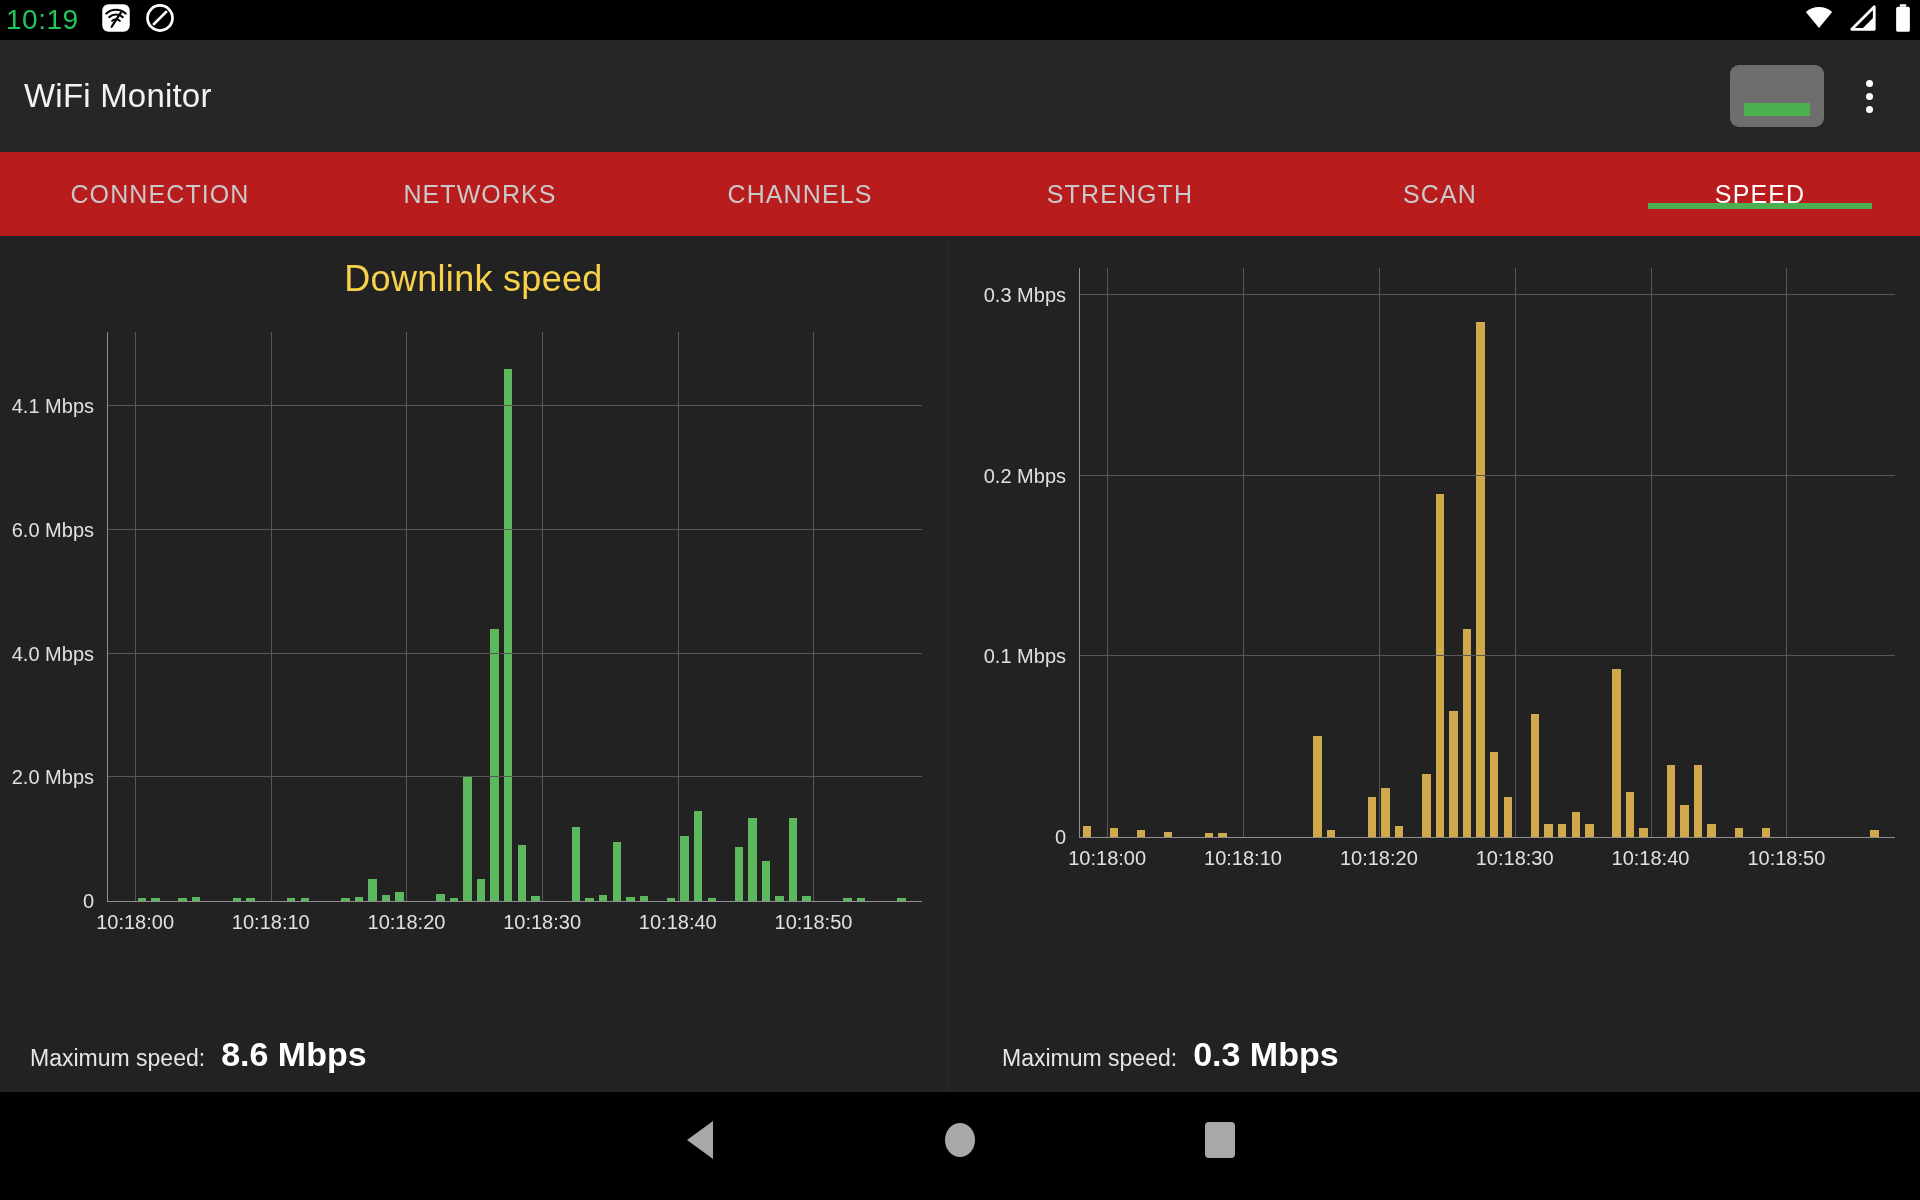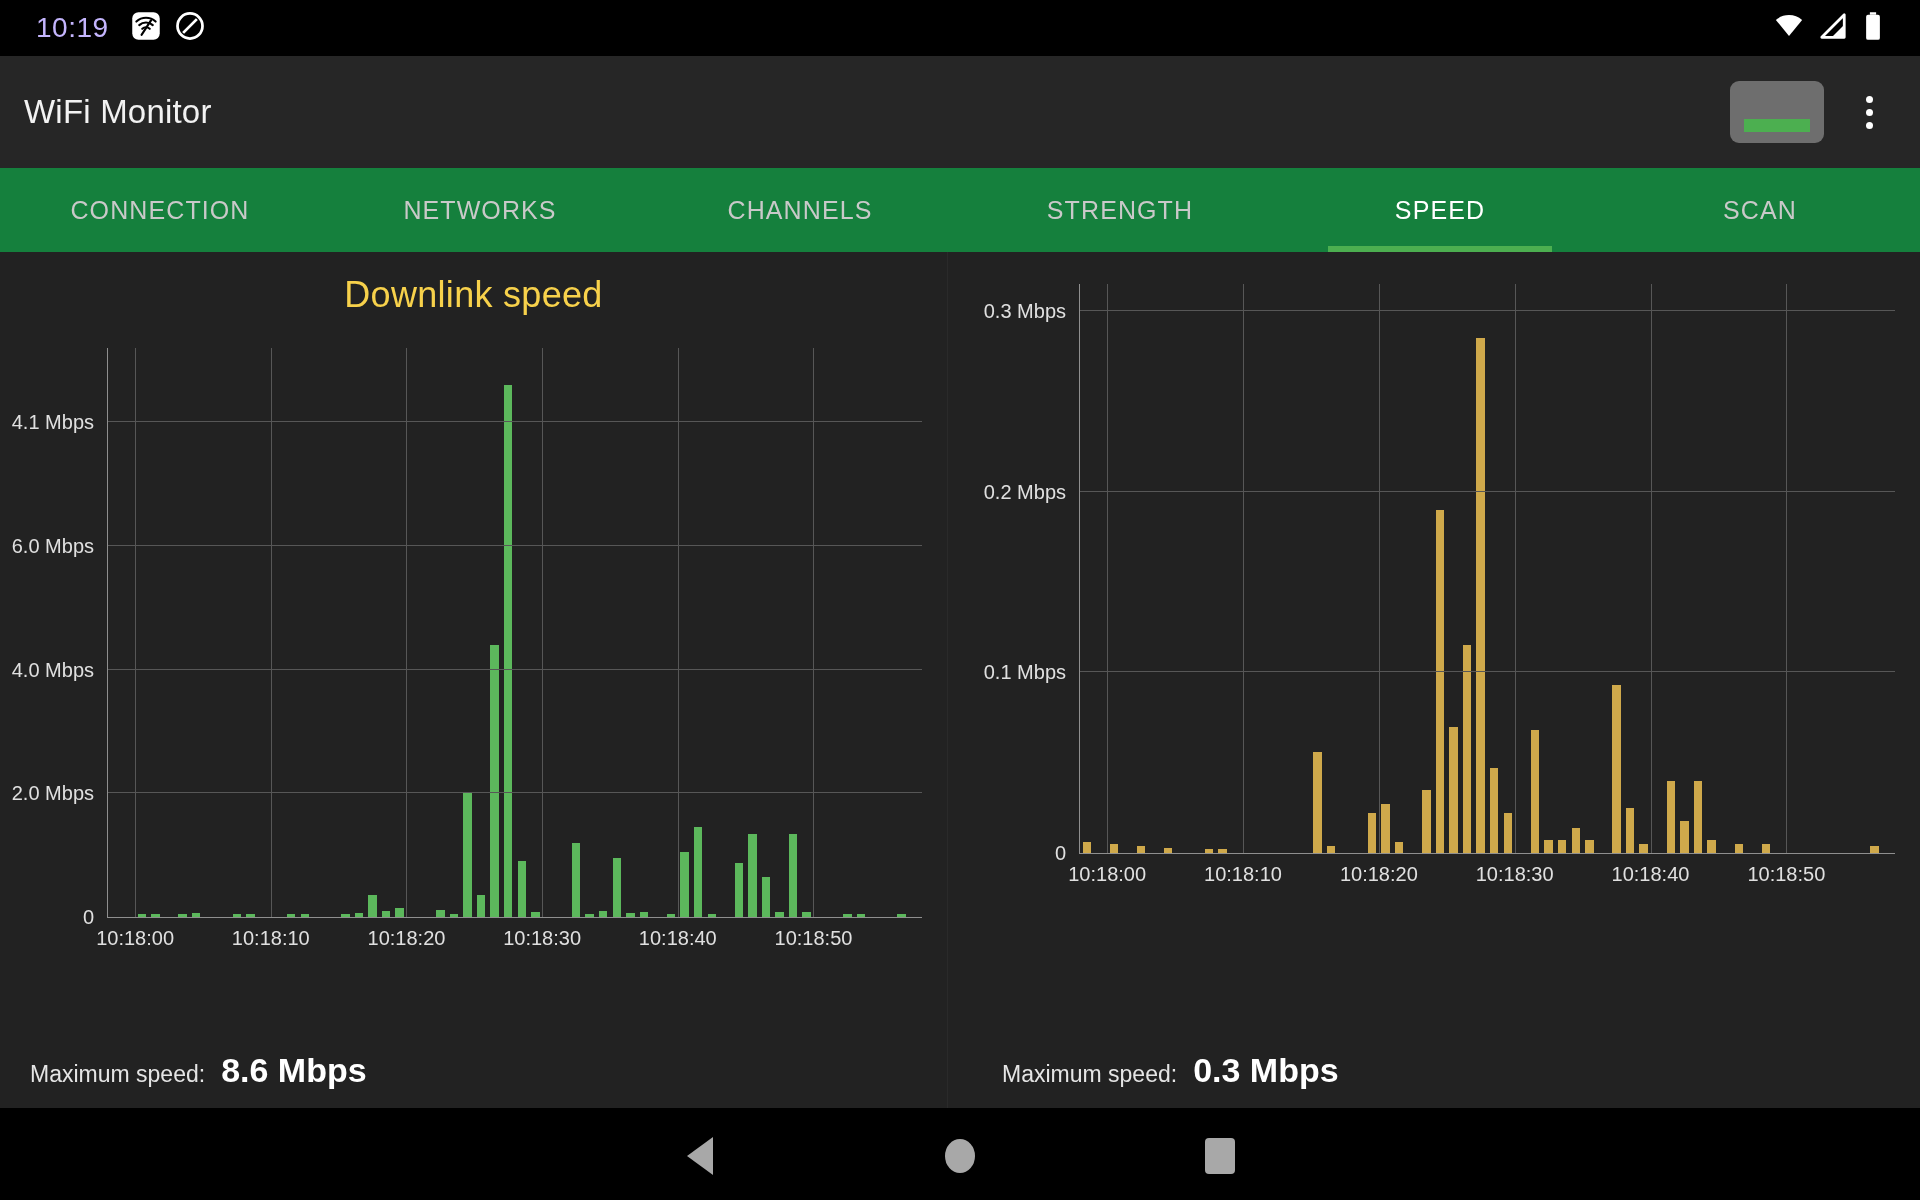--- a/index.html
+++ b/index.html
@@ -1,22 +1,22 @@
 <!DOCTYPE html>
 <html><head>
 <meta charset="utf-8">
 <style>
   * { margin:0; padding:0; box-sizing:border-box; }
   html,body{ width:1920px; height:1200px; background:#000; overflow:hidden;
              font-family:"Liberation Sans", sans-serif; }
 
   
   #status-bar{
-    height:56px; background:#000; display:flex; align-items:center;
-    padding:0 36px; color:#c4b5fd;
+    height:40px; background:#000; display:flex; align-items:center;
+    padding:0 6px; color:#22c55e;
   }
   #status-clock{ font-size:28px; letter-spacing:.5px; }
   .status-left-icons{ display:flex; align-items:center; gap:14px; margin-left:22px; }
   .status-right-icons{ margin-left:auto; display:flex; align-items:center; gap:14px; }
   .sicon{ display:block; }
 
   
   #app-bar{
     height:112px; background:#262626; display:flex; align-items:center;
     padding:0 24px; position:relative;
@@ -28,21 +28,21 @@
     display:flex; align-items:flex-end; justify-content:center; padding-bottom:11px;
   }
   #signal-level-bar{ width:66px; height:13px; background:#4caf50; }
   #overflow-menu-button{
     width:54px; height:62px; display:flex; flex-direction:column;
     align-items:center; justify-content:center; gap:6px;
   }
   #overflow-menu-button i{ width:7px; height:7px; border-radius:50%; background:#fff; display:block; }
 
   
-  #tab-bar{ height:84px; background:#15803d; display:flex; }
+  #tab-bar{ height:84px; background:#b91c1c; display:flex;align-items:center; }
   .tab{
     flex:1; display:flex; align-items:center; justify-content:center;
     position:relative; color:#c9c9c9; font-size:25px; letter-spacing:1.1px;
   }
   .tab.active{ color:#ffffff; }
   .tab .tab-underline{
     position:absolute; left:15%; right:15%; bottom:0; height:6px; background:#4caf50;
     display:none;
   }
   .tab.active .tab-underline{ display:block; }
@@ -159,27 +159,27 @@
 
   </div>
   <div class="tab">
     <span>CHANNELS</span>
 
   </div>
   <div class="tab">
     <span>STRENGTH</span>
 
   </div>
+  <div class="tab">
+    <span>SCAN</span>
+
+  </div>
   <div class="tab active">
     <span>SPEED</span>
     <span class="tab-underline"></span>
-  </div>
-  <div class="tab">
-    <span>SCAN</span>
-
   </div>
 </div>
 
 <div id="content">
 
   <div class="chart-panel left">
     <div class="chart-title">Downlink speed</div>
     <div class="plot-wrap">
       <div class="plot-area" id="plot0">
         <div class="bars" id="bars0">

